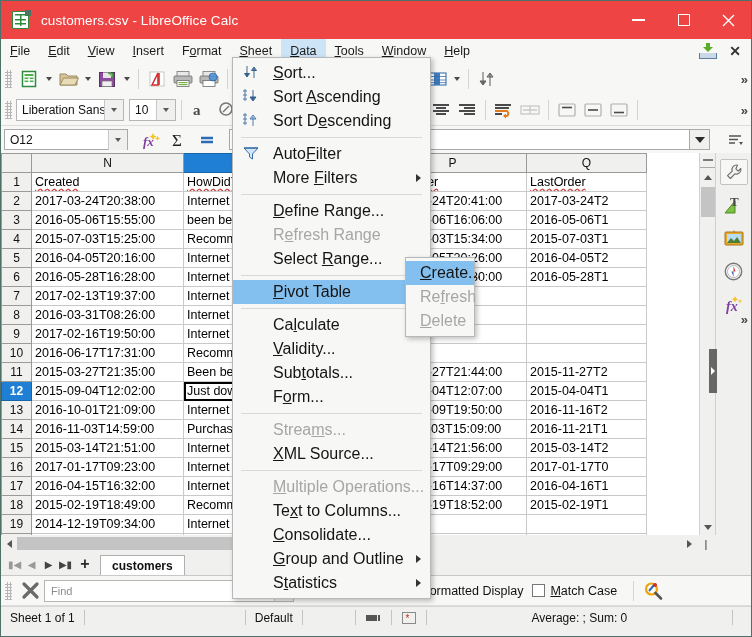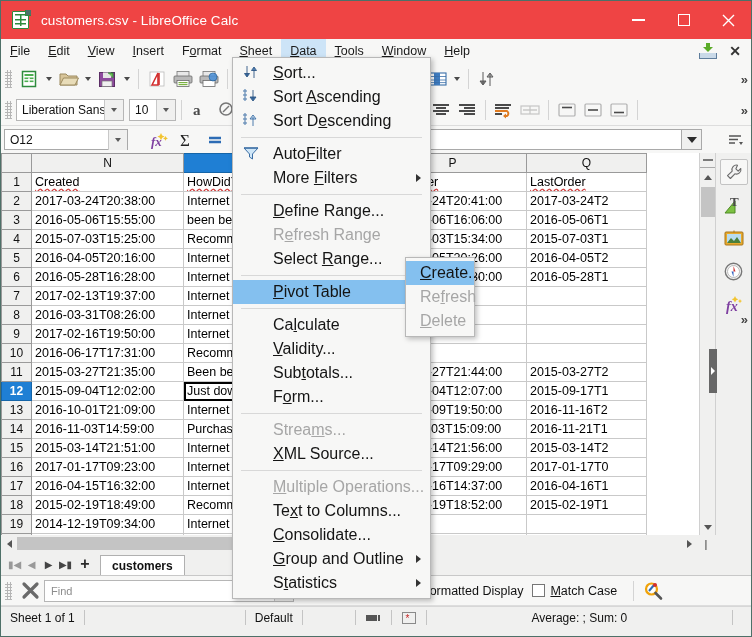--- a/index.html
+++ b/index.html
@@ -82,21 +82,21 @@
   .sizebox { width: 47px; height: 22px; background: #fff; border: 1px solid #b6b6b6;
              display: flex; align-items: center; font-size: 12px; padding-left: 5px;
              color: #111; position:relative; flex:0 0 auto;}
   .combo-arrow { position:absolute; right:0; top:0; width:19px; height:20px; background:#f0f0ef;
                  border-left:1px solid #c8c8c8; display:flex; align-items:center; justify-content:center;}
   .combo-arrow::after{content:''; border-left:3.5px solid transparent;border-right:3.5px solid transparent;
                  border-top:4px solid #5a5a5a;}
 
   
   .formulabar { height: 27px; background: #f7f7f6; display: flex; align-items: center;
-                padding: 0 3px; gap: 12px; }
+                padding: 0 3px; gap: 4px; }
   .namebox { width: 124px; height: 21px; background: #fff; border: 1px solid #a9a9a9;
              display: flex; align-items: center; font-size: 12px; padding-left: 5px;
              position: relative; color:#111; flex:0 0 auto;}
   .fx-group { display: flex; align-items: center; gap: 2px; margin-left: 6px; flex:0 0 auto;}
   .input-line { flex: 1 1 auto; height: 21px; background: #fff; border: 1px solid #a9a9a9;
                 margin-left: 5px; position: relative; }
   .il-arrow { position: absolute; right: -1px; top: -1px; width: 21px; height: 21px;
               background: #f0f0ef; border: 1px solid #a9a9a9; display: flex;
               align-items: center; justify-content: center; }
   .il-arrow::after{content:''; border-left:5px solid transparent;border-right:5px solid transparent;
@@ -618,28 +618,28 @@
               <td class="cell cw-n">2016-06-17T17:31:00</td>
               <td class="cell cw-o">Recommendation</td>
               <td class="cell cw-p"></td>
               <td class="cell cw-q"></td>
             </tr>
             <tr>
               <td class="rowhdr">11</td>
               <td class="cell cw-n">2015-03-27T21:35:00</td>
               <td class="cell cw-o">Been before</td>
               <td class="cell cw-p">2015-03-27T21:44:00</td>
-              <td class="cell cw-q">2015-03-27T2</td>
+              <td class="cell cw-q">2015-11-27T2</td>
             </tr>
             <tr>
               <td class="rowhdr sel">12</td>
               <td class="cell cw-n">2015-09-04T12:02:00</td>
               <td class="cell cw-o cursor">Just down</td>
               <td class="cell cw-p">2015-09-04T12:07:00</td>
-              <td class="cell cw-q">2015-09-17T1</td>
+              <td class="cell cw-q">2015-04-04T1</td>
             </tr>
             <tr>
               <td class="rowhdr">13</td>
               <td class="cell cw-n">2016-10-01T21:09:00</td>
               <td class="cell cw-o">Internet search</td>
               <td class="cell cw-p">2016-10-09T19:50:00</td>
               <td class="cell cw-q">2016-11-16T2</td>
             </tr>
             <tr>
               <td class="rowhdr">14</td>

